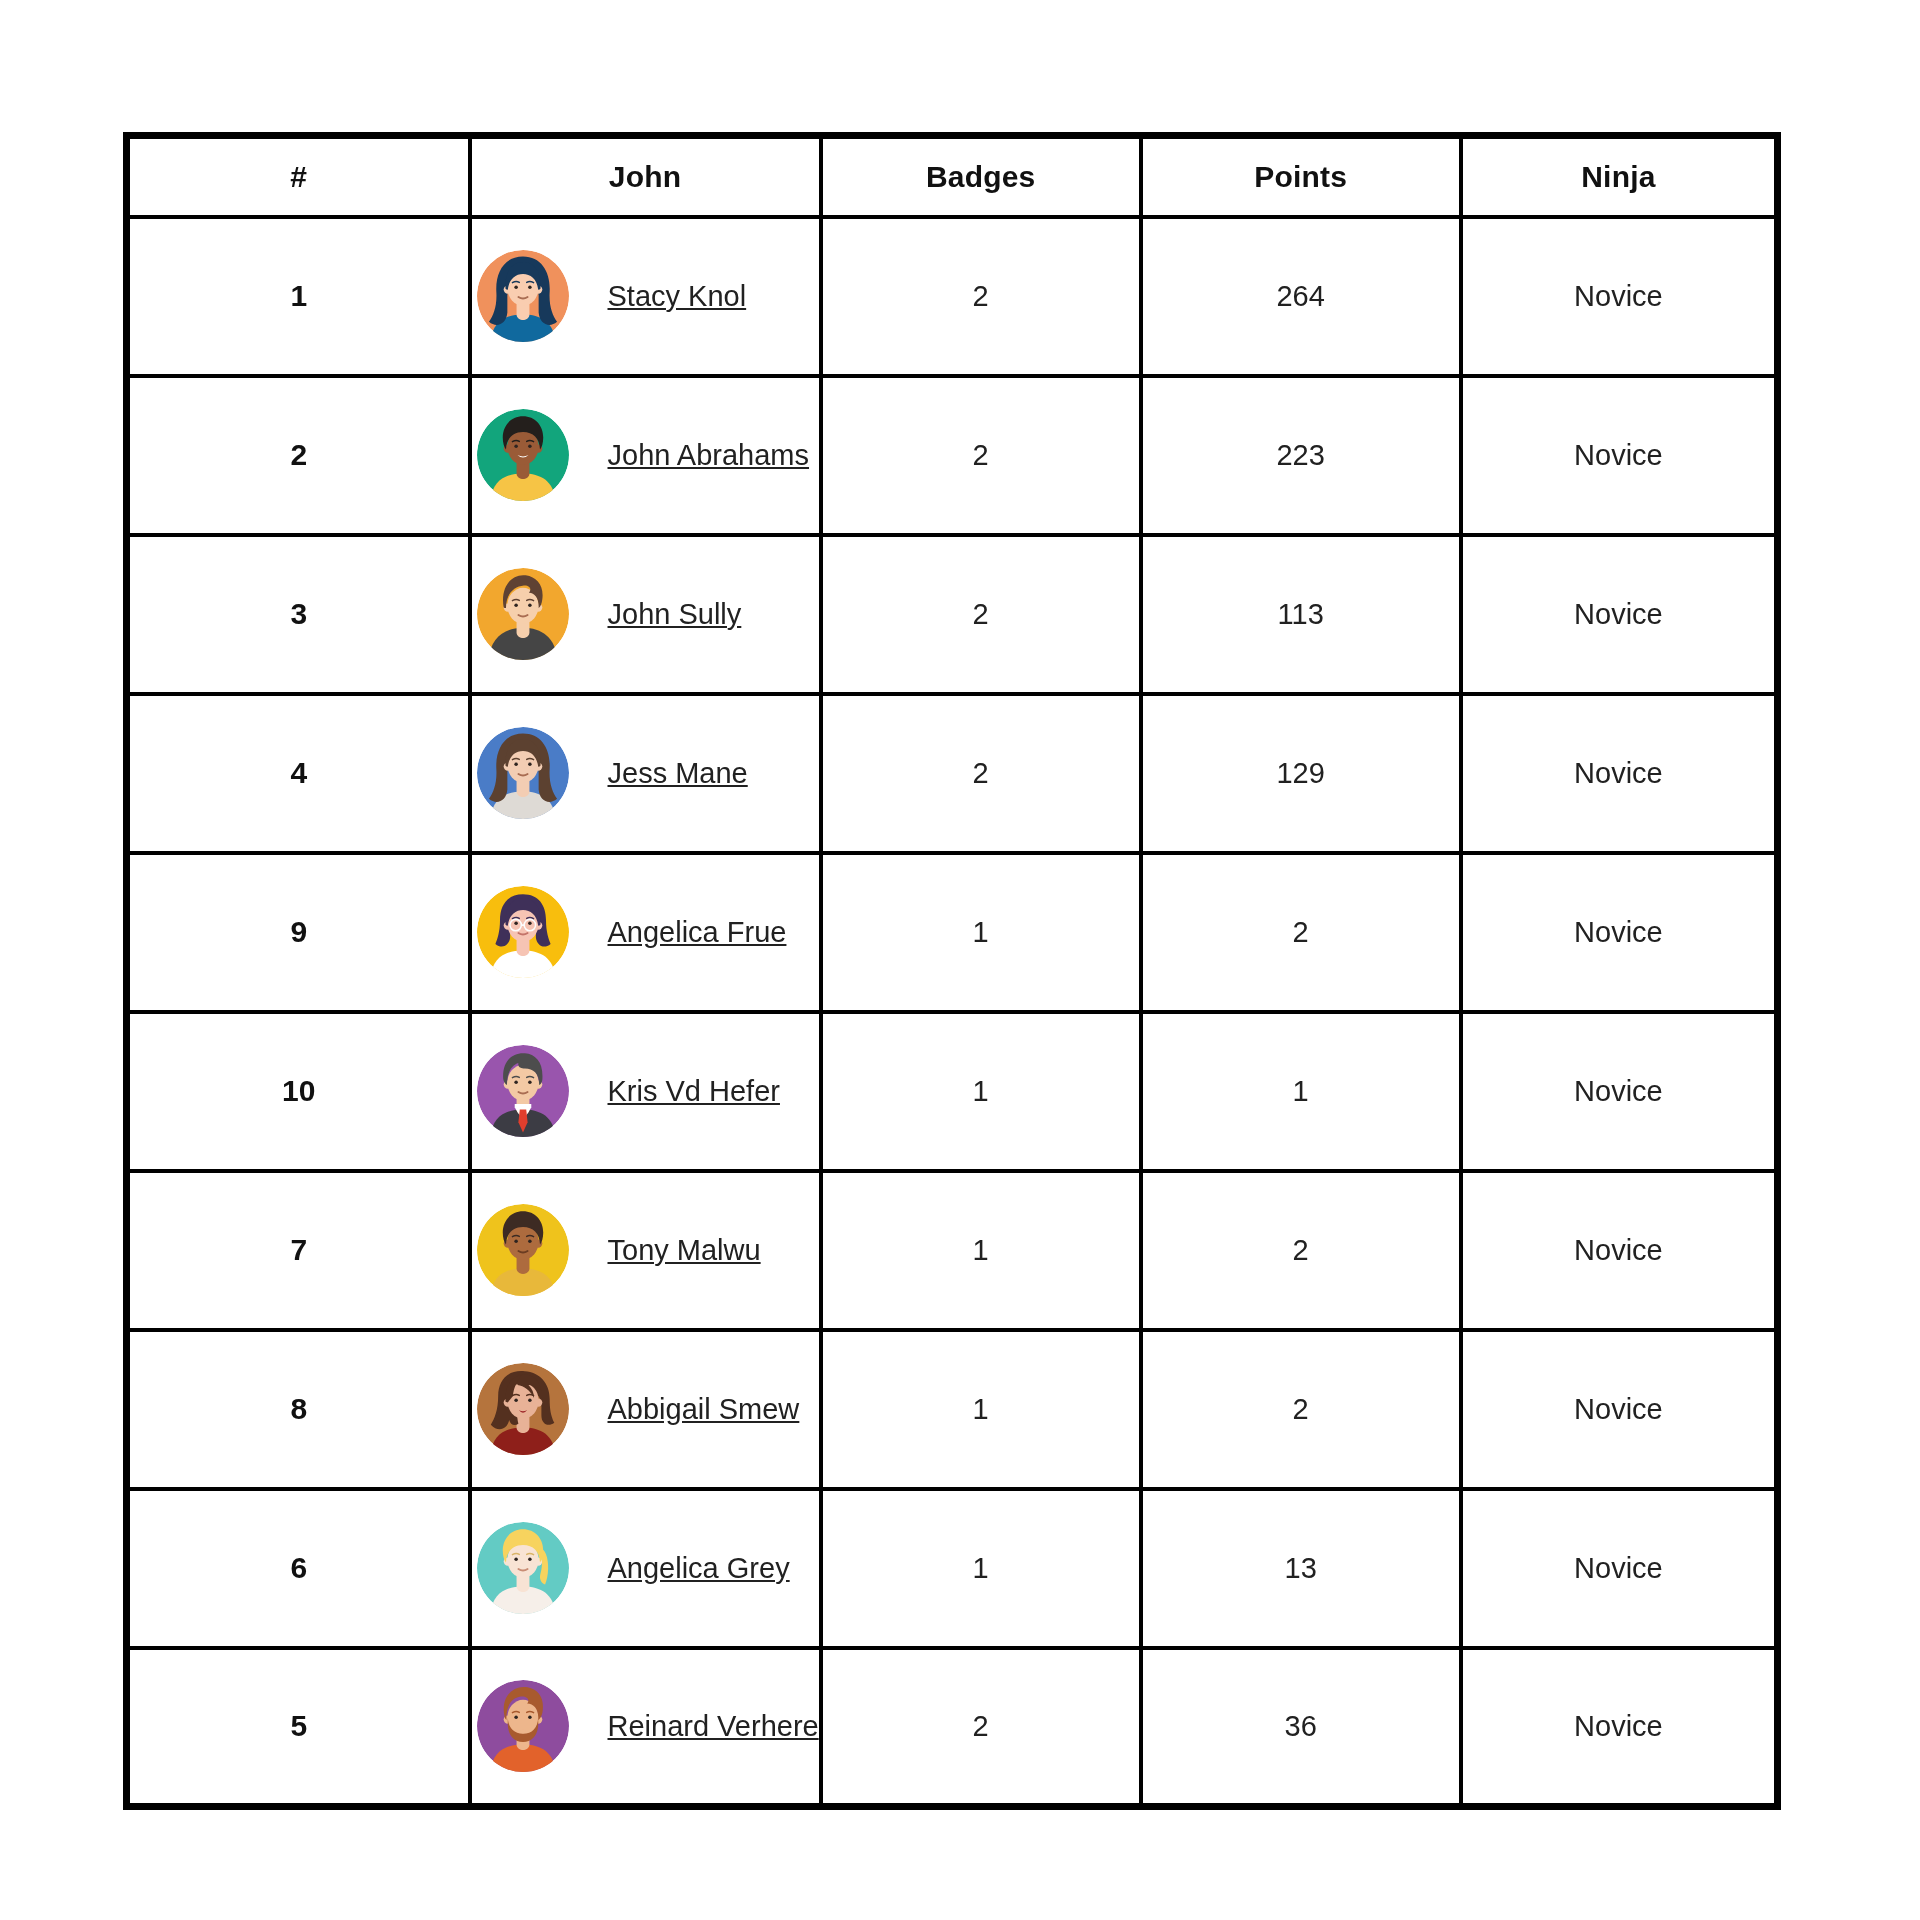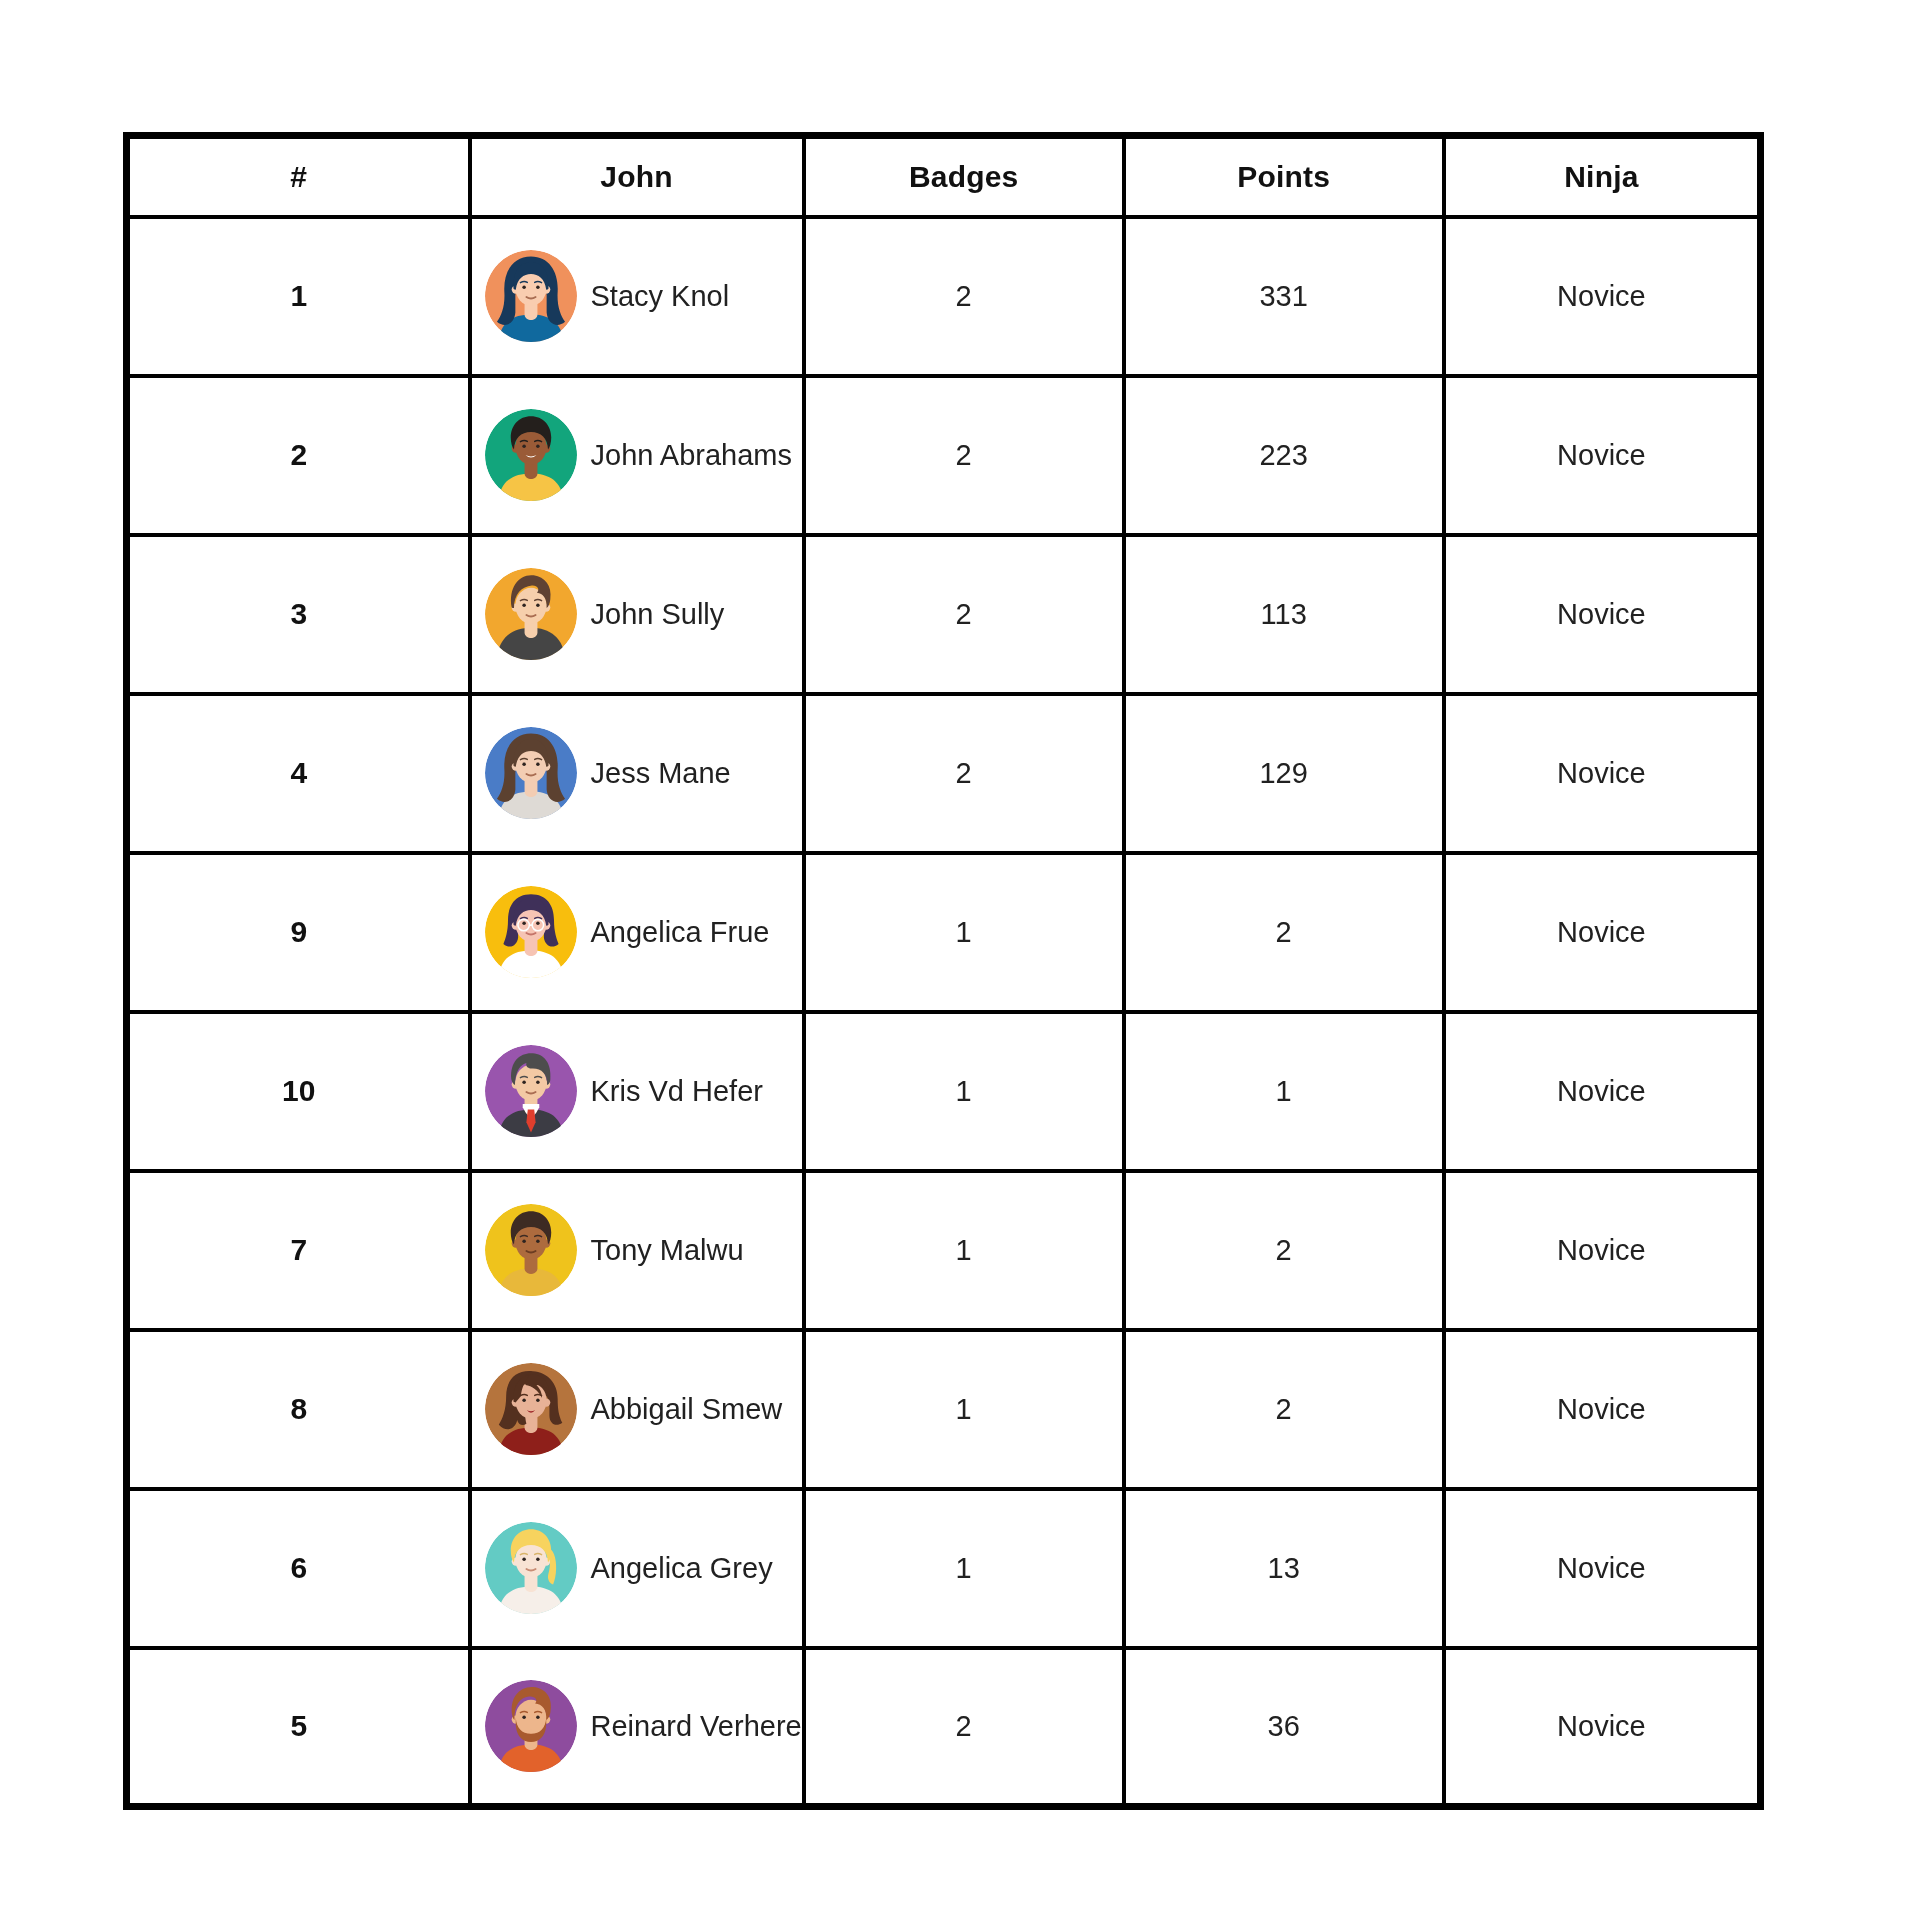--- a/index.html
+++ b/index.html
@@ -17,21 +17,21 @@
     border:4px solid #000000;
     text-align:center;vertical-align:middle;padding:0;
     overflow:hidden;
   }
   .leaderboard thead tr{height:81px;}
   .leaderboard tbody tr{height:159px;}
   .leaderboard th{font-size:30px;font-weight:bold;color:#111111;letter-spacing:.2px;}
   .leaderboard td{font-size:29px;color:#212121;}
   td.rank-cell{font-weight:bold;color:#111111;font-size:30px;}
   td.name-cell{text-align:left;}
-  .name-wrap{display:flex;align-items:center;gap:14px;padding-left:13px;}
+  .name-wrap{display:flex;align-items:center;gap:39px;padding-left:5px;text-decoration:underline;}
   .avatar{width:92px;height:92px;flex:0 0 92px;border-radius:50%;display:block;}
   .avatar svg{display:block;width:92px;height:92px;}
   .name-text{font-size:29px;color:#212121;white-space:nowrap;}
 </style>
 </head>
 <body>
 
 <table class="leaderboard">
   <colgroup>
     <col style="width:343px">
@@ -79,21 +79,21 @@
      <circle cx="57.5" cy="40.5" r="1.9" fill="#2e2420" stroke="none"></circle>
      <path d="M45,51 Q50,54.5 55,51" stroke="#a96d52" stroke-width="2"></path>
                   </g>
                 </g>
               </svg>
             </span>
         <span class="name-text">Stacy Knol</span>
       </div>
     </td>
     <td><span>2</span></td>
-    <td><span>331</span></td>
+    <td><span>264</span></td>
     <td><span>Novice</span></td>
   </tr>
       <tr>
     <td class="rank-cell"><span>2</span></td>
     <td class="name-cell">
       <div class="name-wrap">
         <span class="avatar">
               <svg viewBox="0 0 100 100" width="92" height="92" role="img">
     <defs>
                   <clipPath id="avclip1">

